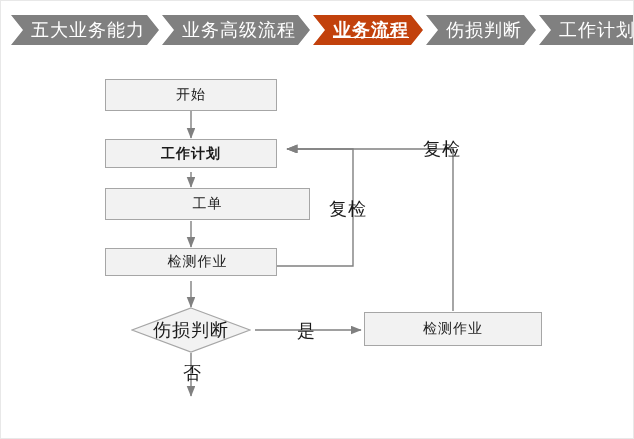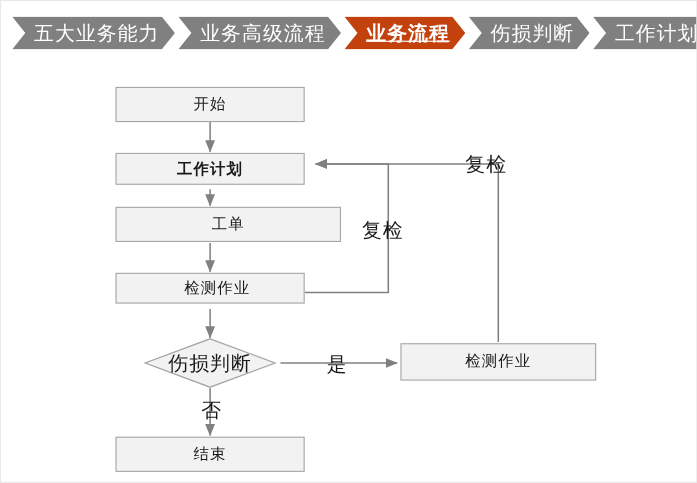--- a/index.html
+++ b/index.html
@@ -179,23 +179,20 @@
       <svg width="120" height="46">
         <polygon points="60,1 119,23 60,45 1,23" fill="#f2f2f2" stroke="#a6a6a6" stroke-width="1.2"></polygon>
       </svg>
       <div class="diamond-label">伤损判断</div>
     </div>
 
     <div class="node" style="left:349px; top:259px; width:178px; height:34px;">
       <span>检测作业</span>
     </div>
 
-    <div class="node" style="left:90px; top:344px; width:172px; height:32px;">
-      <span>结束</span>
-    </div>
 
     <div class="edge-label" style="left:408px; top:84px;">复检</div>
     <div class="edge-label" style="left:314px; top:144px;">复检</div>
     <div class="edge-label" style="left:282px; top:266px;">是</div>
     <div class="edge-label" style="left:168px; top:308px;">否</div>
 
   </div>
 </div>
 
 </body></html>

